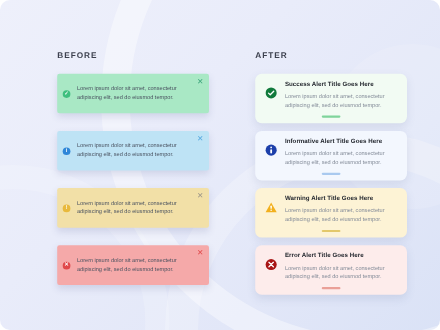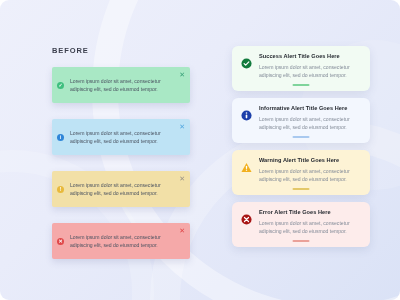--- a/index.html
+++ b/index.html
@@ -226,20 +226,21 @@
       <div class="before-card bc-error">
         <span class="before-icon bi-error">
           <span class="glyph">✕</span>
         </span>
         <span class="before-body">Lorem ipsum dolor sit amet, consectetur adipiscing elit, sed do eiusmod tempor.</span>
         <span class="before-close cl-error">✕</span>
       </div>
     </div>
 
     <div class="col col-after">
+      <div class="col-head">AFTER</div>
 
       <div class="after-card ac-success">
         <span class="after-icon">
           <svg width="11" height="11" viewBox="0 0 24 24">
             <circle cx="12" cy="12" r="11" fill="#117a3c"></circle>
             <path d="M6.8 12.3l3.4 3.4 6.9-7.2" fill="none" stroke="#ffffff" stroke-width="2.6" stroke-linecap="round" stroke-linejoin="round"></path>
           </svg>
         </span>
         <span class="after-text">
           <span class="after-title" style="display:block">Success Alert Title Goes Here</span>

